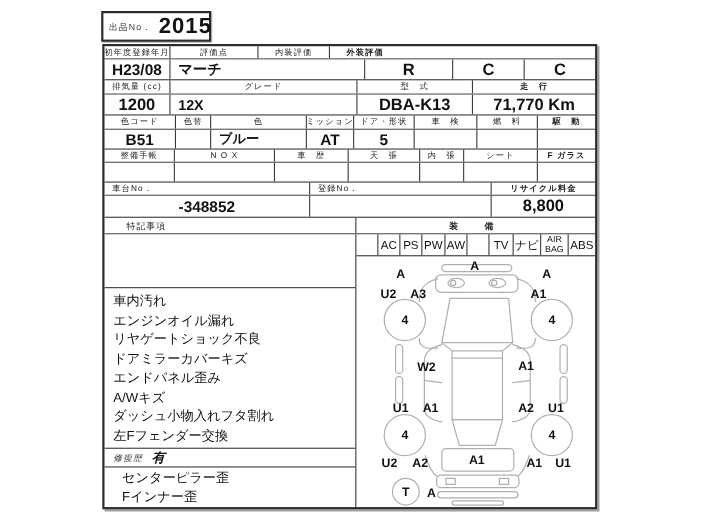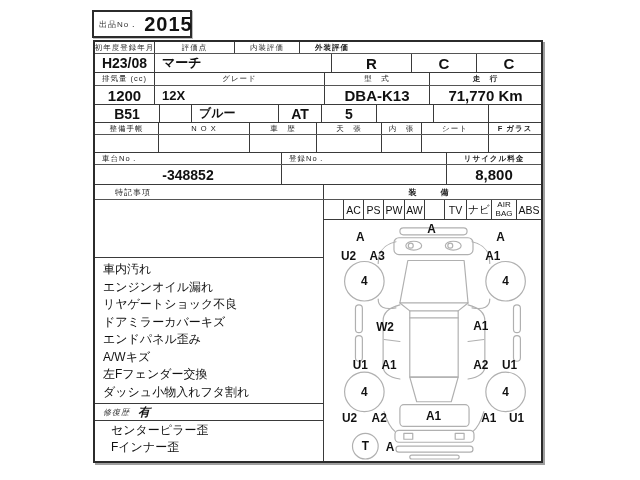--- a/index.html
+++ b/index.html
@@ -94,20 +94,30 @@
       <div class="c lab" style="width:111px">走　行</div>
     </div>
 
     <div class="row vr h18">
       <div class="c val big" style="width:60px">1200</div>
       <div class="c val left" style="width:170px">12X</div>
       <div class="c val big" style="width:105px">DBA-K13</div>
       <div class="c val big" style="width:111px">71,770 Km</div>
     </div>
 
+    <div class="row lr h12">
+      <div class="c lab" style="width:65px">色コード</div>
+      <div class="c lab" style="width:32px">色替</div>
+      <div class="c lab" style="width:87px">色</div>
+      <div class="c lab" style="width:43px">ミッション</div>
+      <div class="c lab" style="width:55px">ドア・形状</div>
+      <div class="c lab" style="width:57px">車　検</div>
+      <div class="c lab" style="width:55px">燃　料</div>
+      <div class="c lab" style="width:52px">駆　動</div>
+    </div>
 
     <div class="row vr h17">
       <div class="c val" style="width:65px">B51</div>
       <div class="c val" style="width:32px"></div>
       <div class="c val left" style="width:87px;font-size:12px">ブルー</div>
       <div class="c val" style="width:43px">AT</div>
       <div class="c val" style="width:55px">5</div>
       <div class="c val" style="width:57px"></div>
       <div class="c val" style="width:55px"></div>
       <div class="c val" style="width:52px"></div>
@@ -154,22 +164,22 @@
 
       <div class="col-left">
         <div class="emptycell h57"></div>
         <div class="notes h146">
           <div>車内汚れ</div>
           <div>エンジンオイル漏れ</div>
           <div>リヤゲートショック不良</div>
           <div>ドアミラーカバーキズ</div>
           <div>エンドパネル歪み</div>
           <div>A/Wキズ</div>
+          <div>ダッシュ小物入れフタ割れ</div>
           <div>左Fフェンダー交換</div>
-          <div>ダッシュ小物入れフタ割れ</div>
         </div>
         <div class="repair-hdr h17">
           <span class="rlab">修復歴</span>
           <span class="rval">有</span>
         </div>
         <div class="repair-notes" style="flex:1">
           <div>センターピラー歪</div>
           <div>Fインナー歪</div>
         </div>
       </div>

